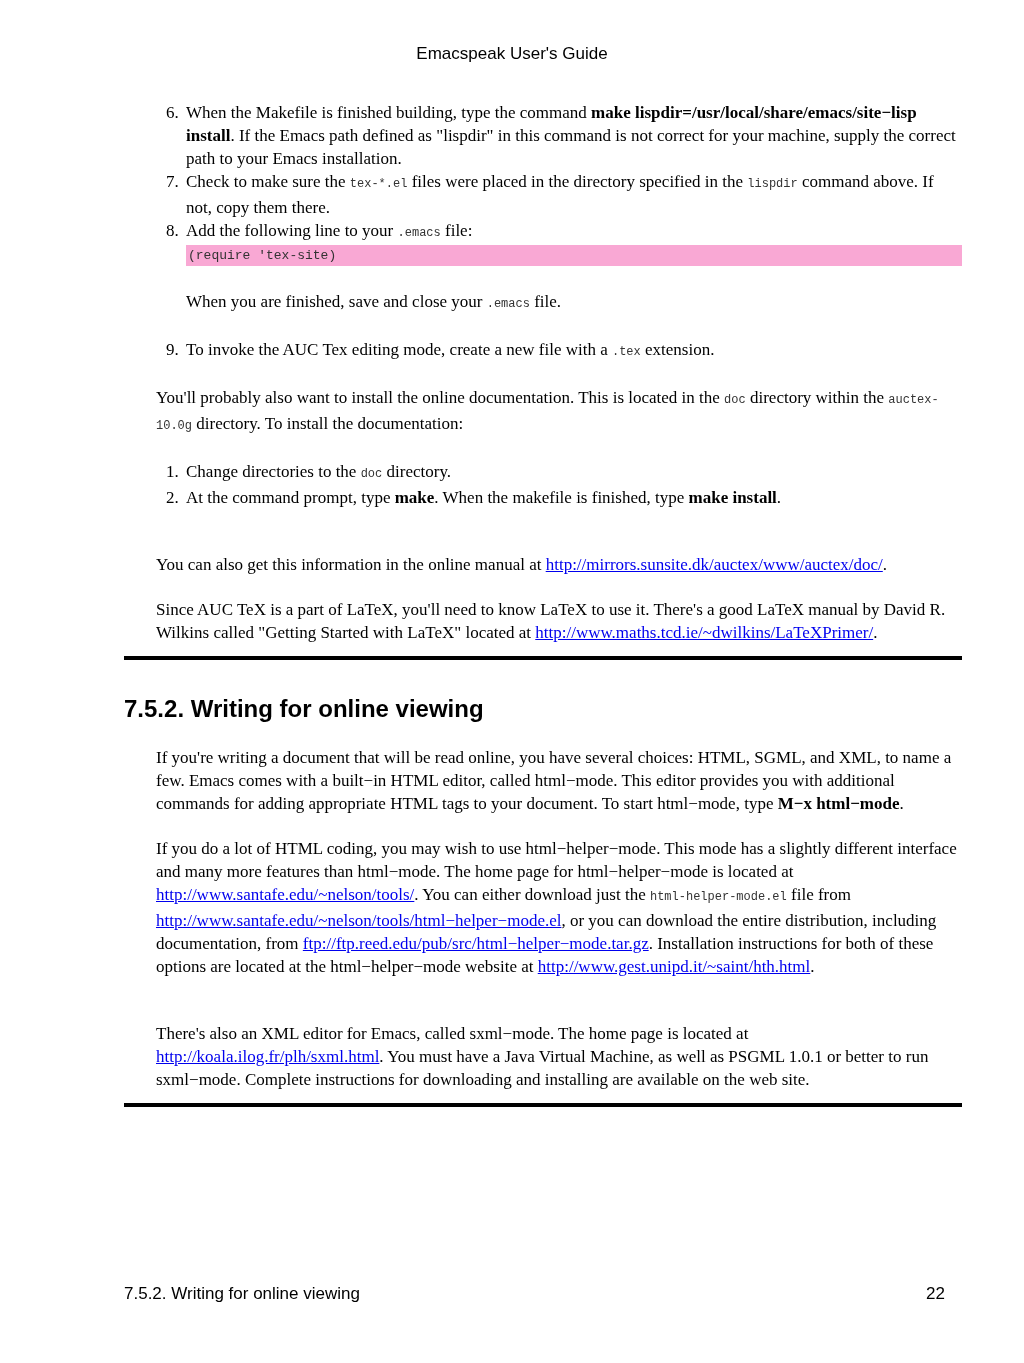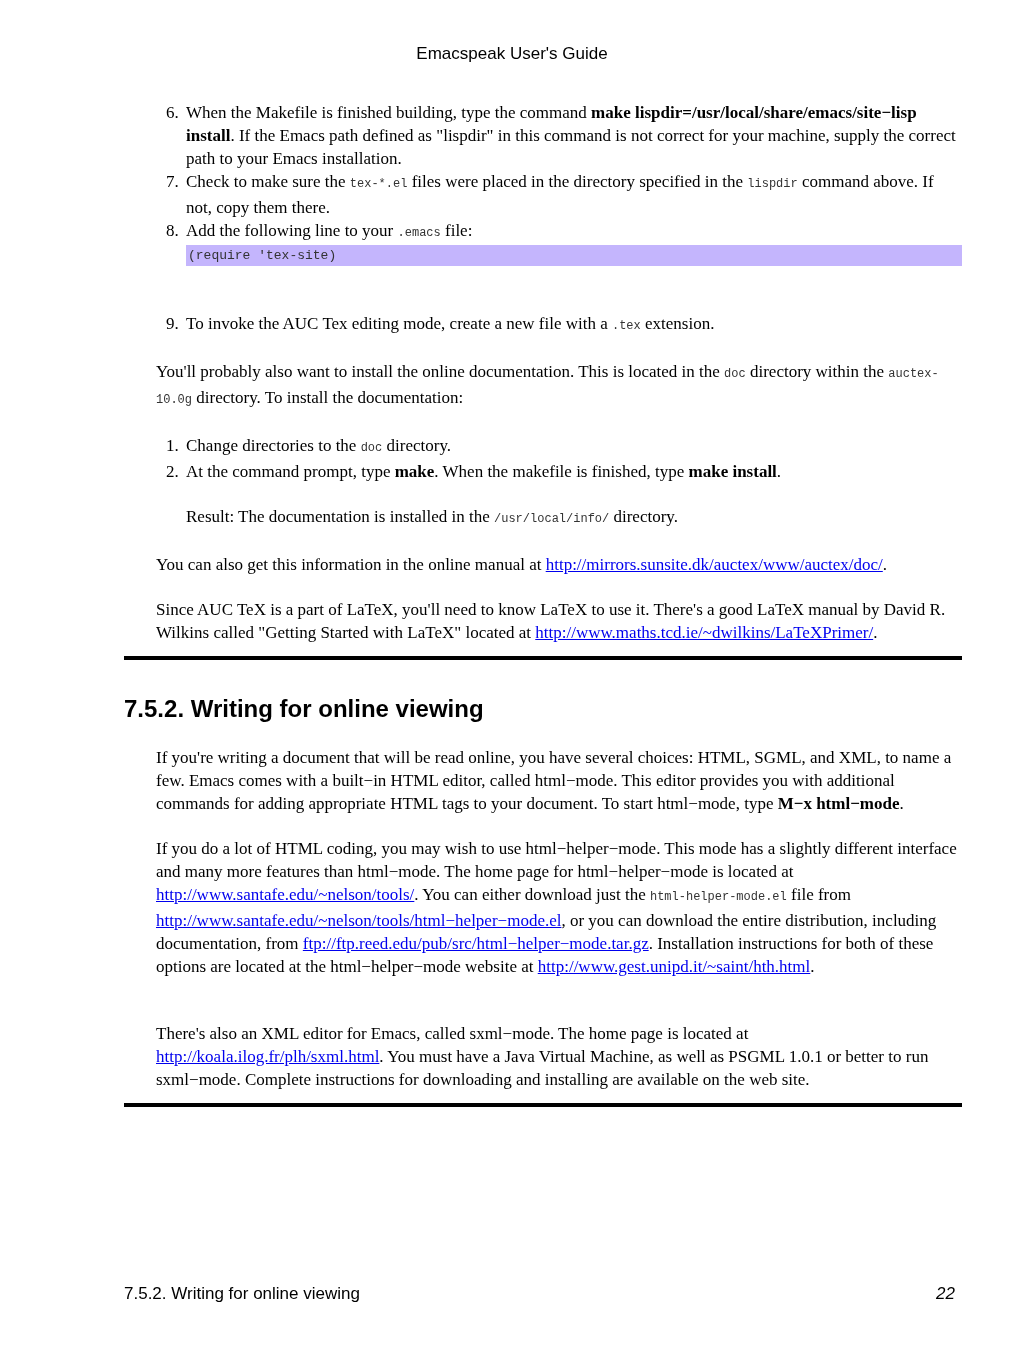--- a/index.html
+++ b/index.html
@@ -12,36 +12,36 @@
     font-family: "Liberation Sans", sans-serif; font-size: 17px;
   }
   .content { position: absolute; left: 124px; width: 838px; top: 101px; }
   .line { line-height: 23px; margin-left: 32px; }
   .ol { position: relative; }
   .li { position: relative; padding-left: 62px; line-height: 23px; }
   .li .num { position: absolute; left: 42px; width: 20px; text-align: left; }
   .indent { padding-left: 62px; line-height: 23px; }
   code, .mono { font-family: "Liberation Mono", monospace; font-size: 12px; color: #333; }
   .code-block {
-    margin-left: 62px; background: #c4b5fd; font-family: "Liberation Mono", monospace;
+    margin-left: 62px; background: #f9a8d4; font-family: "Liberation Mono", monospace;
     font-size: 13px; color: #333; height: 21px; line-height: 21px; padding-left: 2px;
   }
   a { color: #0000ee; text-decoration: underline; }
   b { font-weight: bold; }
   .gap { height: 22px; }
   .rule { height: 4px; background: #000; margin: 0; }
   h2 {
     font-family: "Liberation Sans", sans-serif; font-weight: bold; font-size: 24px;
     margin: 0; line-height: 30px;
   }
   .footer {
     position: absolute; top: 1284px; left: 124px; width: 838px;
     font-family: "Liberation Sans", sans-serif; font-size: 17px;
   }
-  .footer .pg { position: absolute; right: 7px; top: 0; font-style: italic; }
+  .footer .pg { position: absolute; right: 17px; top: 0; }
 </style>
 </head>
 <body>
 
 <div class="hdr">Emacspeak User's Guide</div>
 
 <div class="content">
 
   <div class="ol">
     <div class="li">
@@ -51,20 +51,23 @@
     <div class="li">
       <span class="num">7.</span>
       <span>Check to make sure the </span><code>tex-*.el</code><span> files were placed in the directory specified in the </span><code>lispdir</code><span> command above. If not, copy them there.</span>
     </div>
     <div class="li">
       <span class="num">8.</span>
       <span>Add the following line to your </span><code>.emacs</code><span> file:</span>
     </div>
     <div class="code-block">(require 'tex-site)</div>
     <div class="gap" style="height:24px"></div>
+    <div class="indent">
+      <span>When you are finished, save and close your </span><code>.emacs</code><span> file.</span>
+    </div>
     <div class="gap"></div>
     <div class="li">
       <span class="num">9.</span>
       <span>To invoke the AUC Tex editing mode, create a new file with a </span><code>.tex</code><span> extension.</span>
     </div>
   </div>
 
   <div class="gap"></div>
   <div class="line">
     <span>You'll probably also want to install the online documentation. This is located in the </span><code>doc</code><span> directory within the </span><code>auctex-10.0g</code><span> directory.  To install the documentation:</span>
@@ -74,23 +77,20 @@
   <div class="ol">
     <div class="li">
       <span class="num">1.</span>
       <span>Change directories to the </span><code>doc</code><span> directory.</span>
     </div>
     <div class="li">
       <span class="num">2.</span>
       <span>At the command prompt, type </span><b>make</b><span>. When the makefile is finished, type </span><b>make install</b><span>.</span>
     </div>
     <div class="gap"></div>
-    <div class="indent">
-      <span>Result: The documentation is installed in the </span><code>/usr/local/info/</code><span> directory.</span>
-    </div>
   </div>
 
   <div class="gap"></div>
   <div class="line">
     <span>You can also get this information in the online manual at </span><a>http://mirrors.sunsite.dk/auctex/www/auctex/doc/</a><span>.</span>
   </div>
 
   <div class="gap"></div>
   <div class="line">
     <span>Since AUC TeX is a part of LaTeX, you'll need to know LaTeX to use it. There's a good LaTeX manual by David R. Wilkins called "Getting Started with LaTeX" located at </span><a>http://www.maths.tcd.ie/~dwilkins/LaTeXPrimer/</a><span>.</span>

